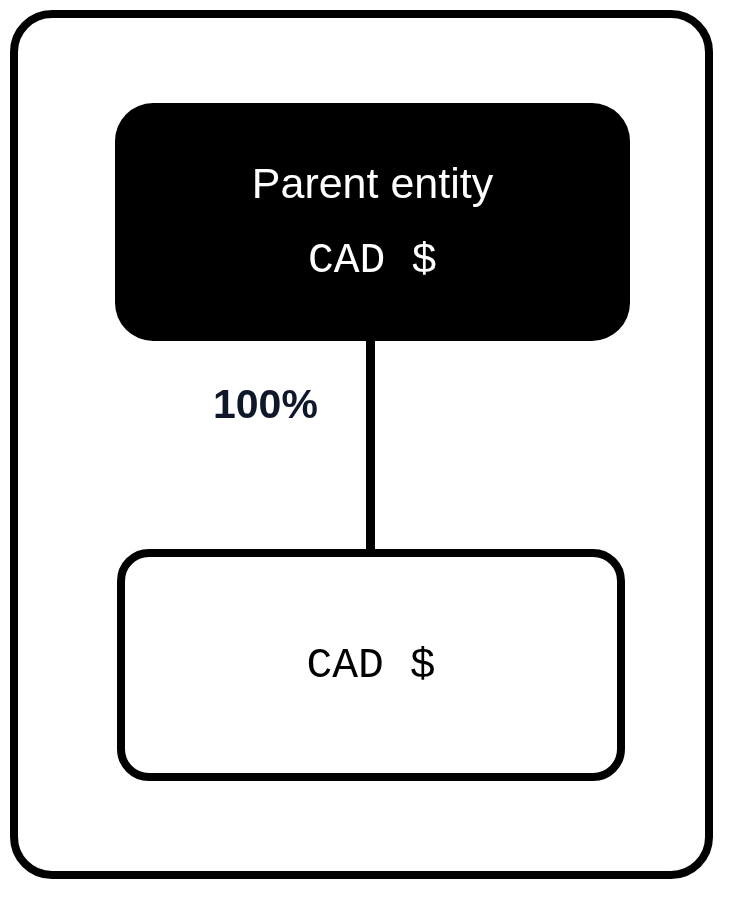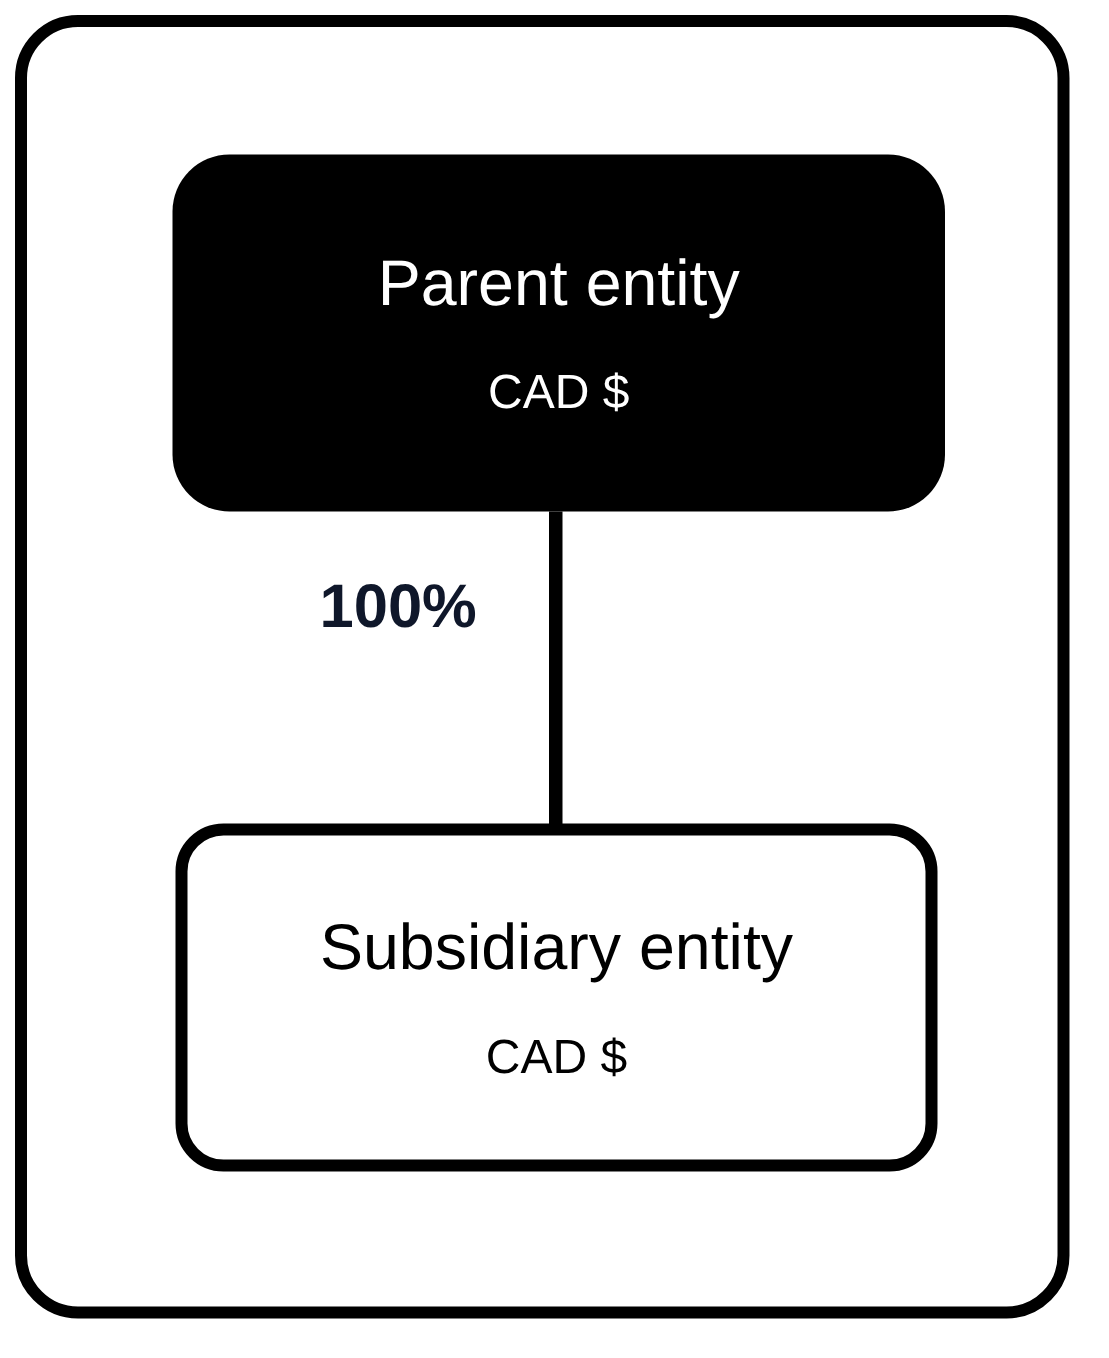--- a/index.html
+++ b/index.html
@@ -55,22 +55,23 @@
     color: #000000;
     border: 8px solid #000000;
     border-radius: 32px;
   }
   .node-line1 {
     font-size: 43px;
     line-height: 1.0;
     margin-bottom: 34px;
   }
   .node-line2 {
-    font-size: 32px;
+    font-size: 43px;
     line-height: 1.0;
+    font-family: Liberation Mono, monospace;
   }
   .connector {
     position: absolute;
     left: 366px;
     top: 341px;
     width: 9px;
     height: 210px;
     background: #000000;
   }
   .ownership-label {
@@ -94,17 +95,16 @@
   <div class="node parent-node">
     <div class="node-line1">Parent entity</div>
     <div class="node-line2">CAD $</div>
   </div>
 
   <div class="connector"></div>
 
   <div class="ownership-label">100%</div>
 
   <div class="node subsidiary-node">
-    <div class="node-line1">Subsidiary entity</div>
     <div class="node-line2">CAD $</div>
   </div>
 
 </div>
 
 </body></html>

